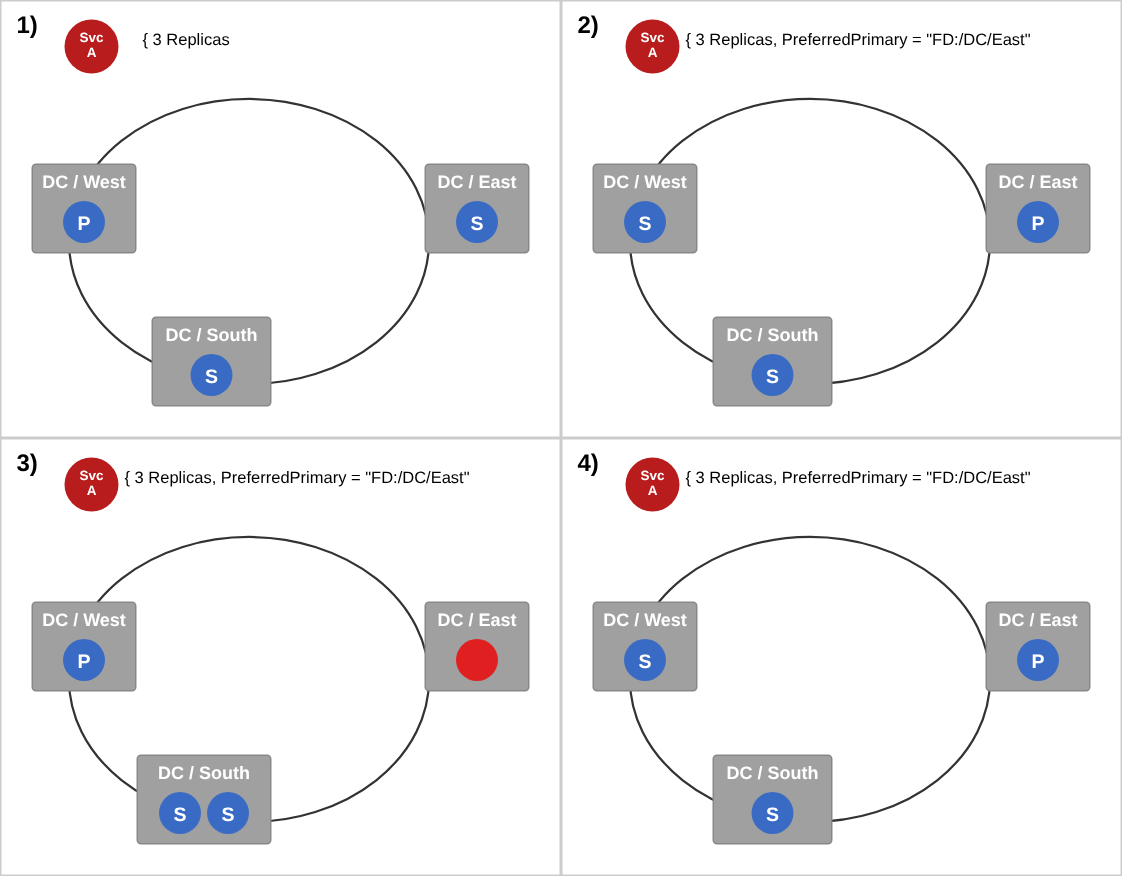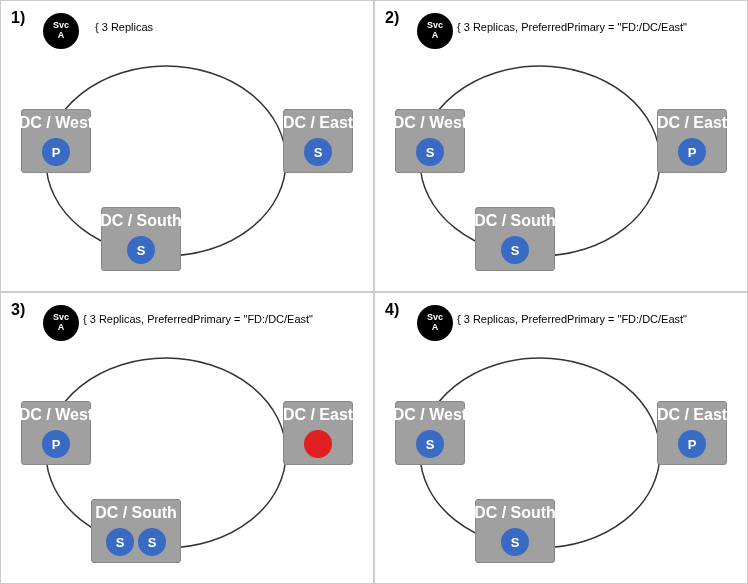--- a/index.html
+++ b/index.html
@@ -30,21 +30,21 @@
       font-size: 16px;
       font-weight: bold;
       color: #000;
     }
     
     .svc-badge {
       position: absolute;
       width: 36px;
       height: 36px;
       border-radius: 50%;
-      background: #000000;
+      background: #b91c1c;
       color: #fff;
       display: flex;
       flex-direction: column;
       align-items: center;
       justify-content: center;
       font-size: 9px;
       font-weight: bold;
       line-height: 1.1;
     }
     .brace-label {
@@ -58,21 +58,21 @@
       position: absolute;
       background: #a0a0a0;
       border: 1px solid #888;
       border-radius: 3px;
       padding: 4px 6px;
       display: flex;
       flex-direction: column;
       align-items: center;
     }
     .dc-label {
-      font-size: 16px;
+      font-size: 12px;
       color: #fff;
       font-weight: bold;
       margin-bottom: 4px;
       white-space: nowrap;
     }
     
     .role-circle {
       width: 28px;
       height: 28px;
       border-radius: 50%;

